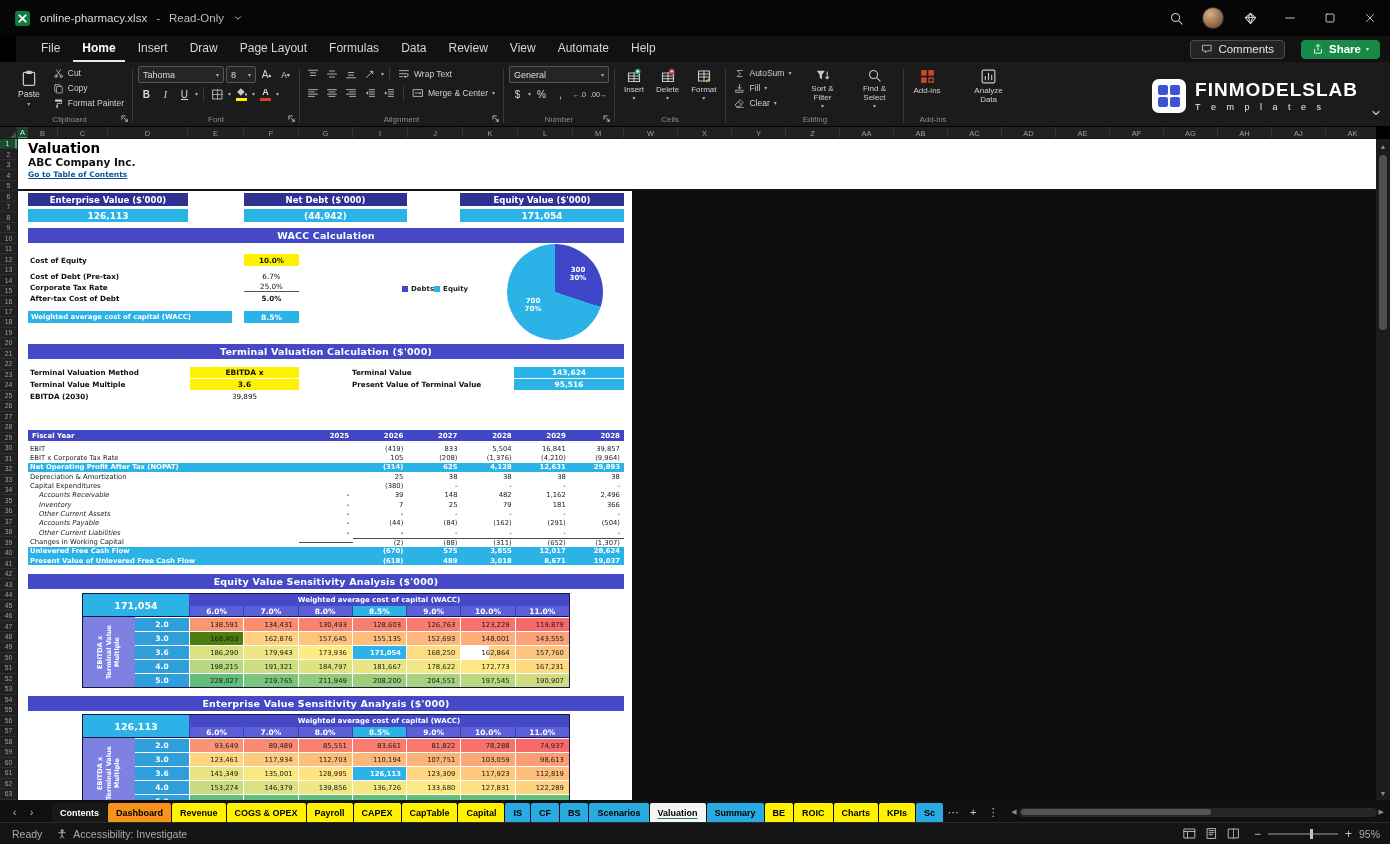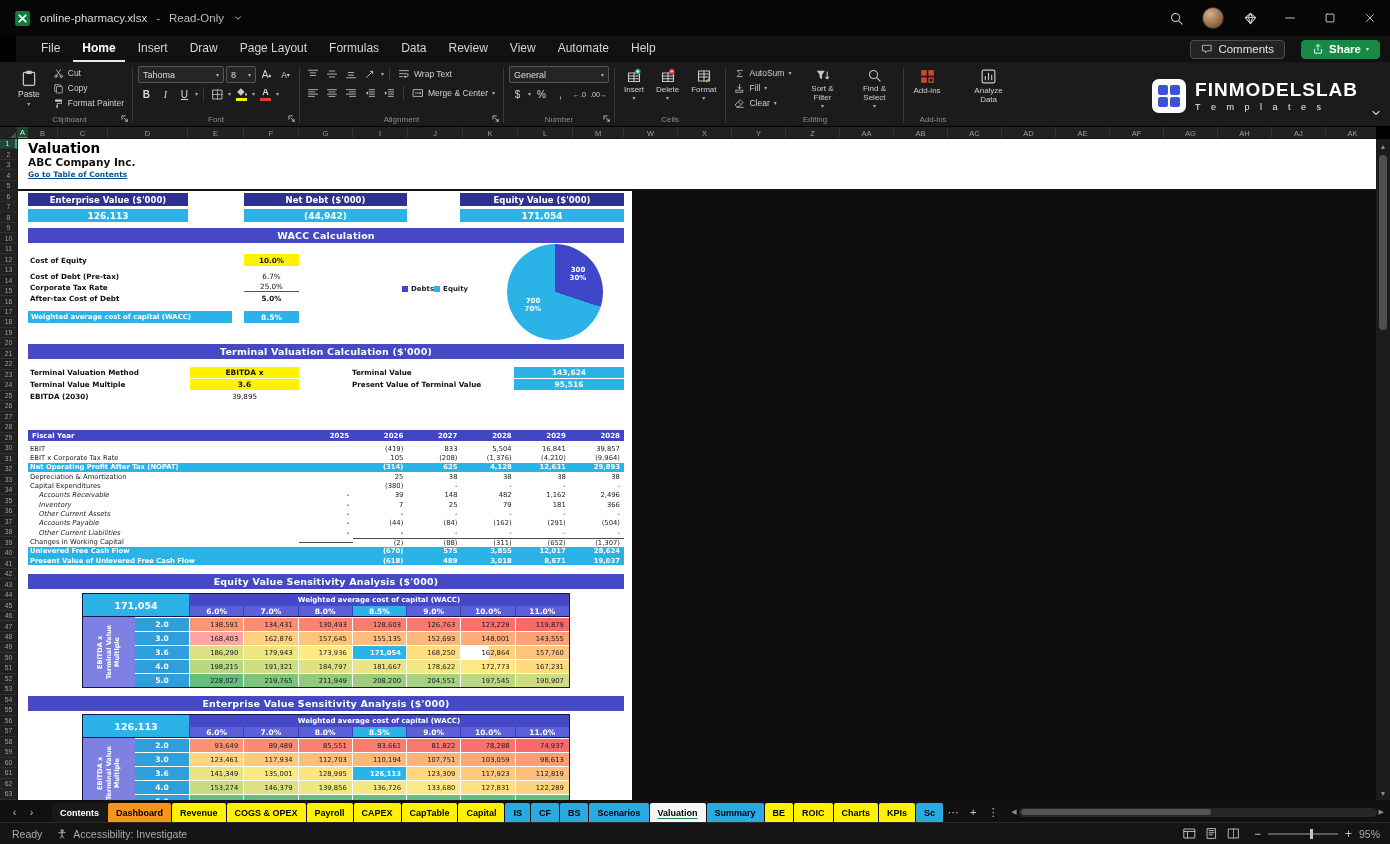--- a/index.html
+++ b/index.html
@@ -857,21 +857,21 @@
         <div class="sens-rowtitle" style="grid-area: 3 / 1 / span 5;">EBITDA x Terminal Value Multiple</div>
         <div class="sens-rh" style="grid-area: 3 / 2;">2.0</div>
         <div class="sens-cell" style="grid-area: 3 / 3; background: rgb(250, 150, 116);">138,591</div>
         <div class="sens-cell" style="grid-area: 3 / 4; background: rgb(250, 140, 114);">134,431</div>
         <div class="sens-cell" style="grid-area: 3 / 5; background: rgb(249, 131, 112);">130,493</div>
         <div class="sens-cell" style="grid-area: 3 / 6; background: rgb(249, 126, 111);">128,603</div>
         <div class="sens-cell" style="grid-area: 3 / 7; background: rgb(249, 122, 110);">126,763</div>
         <div class="sens-cell" style="grid-area: 3 / 8; background: rgb(248, 113, 109); text-align: right;">123,229</div>
         <div class="sens-cell" style="grid-area: 3 / 9; background: rgb(248, 105, 107);">119,879</div>
         <div class="sens-rh" style="grid-area: 4 / 2;">3.0</div>
-        <div class="sens-cell" style="grid-area: 4 / 3; background: #fca5a5;">168,403</div>
+        <div class="sens-cell" style="grid-area: 4 / 3; background: #4d7c0f;">168,403</div>
         <div class="sens-cell" style="grid-area: 4 / 4; background: rgb(254, 208, 127);">162,876</div>
         <div class="sens-cell" style="grid-area: 4 / 5; background: rgb(253, 196, 124);">157,645</div>
         <div class="sens-cell" style="grid-area: 4 / 6; background: rgb(253, 190, 123);">155,135</div>
         <div class="sens-cell" style="grid-area: 4 / 7; background: rgb(252, 184, 122);">152,693</div>
         <div class="sens-cell" style="grid-area: 4 / 8; background: rgb(252, 173, 120);">148,001</div>
         <div class="sens-cell" style="grid-area: 4 / 9; background: rgb(251, 162, 118);">143,555</div>
         <div class="sens-rh" style="grid-area: 5 / 2;">3.6</div>
         <div class="sens-cell" style="grid-area: 5 / 3; background: rgb(219, 225, 130);">186,290</div>
         <div class="sens-cell" style="grid-area: 5 / 4; background: rgb(238, 230, 131);">179,943</div>
         <div class="sens-cell" style="grid-area: 5 / 5; background: rgb(255, 235, 132);">173,936</div>

